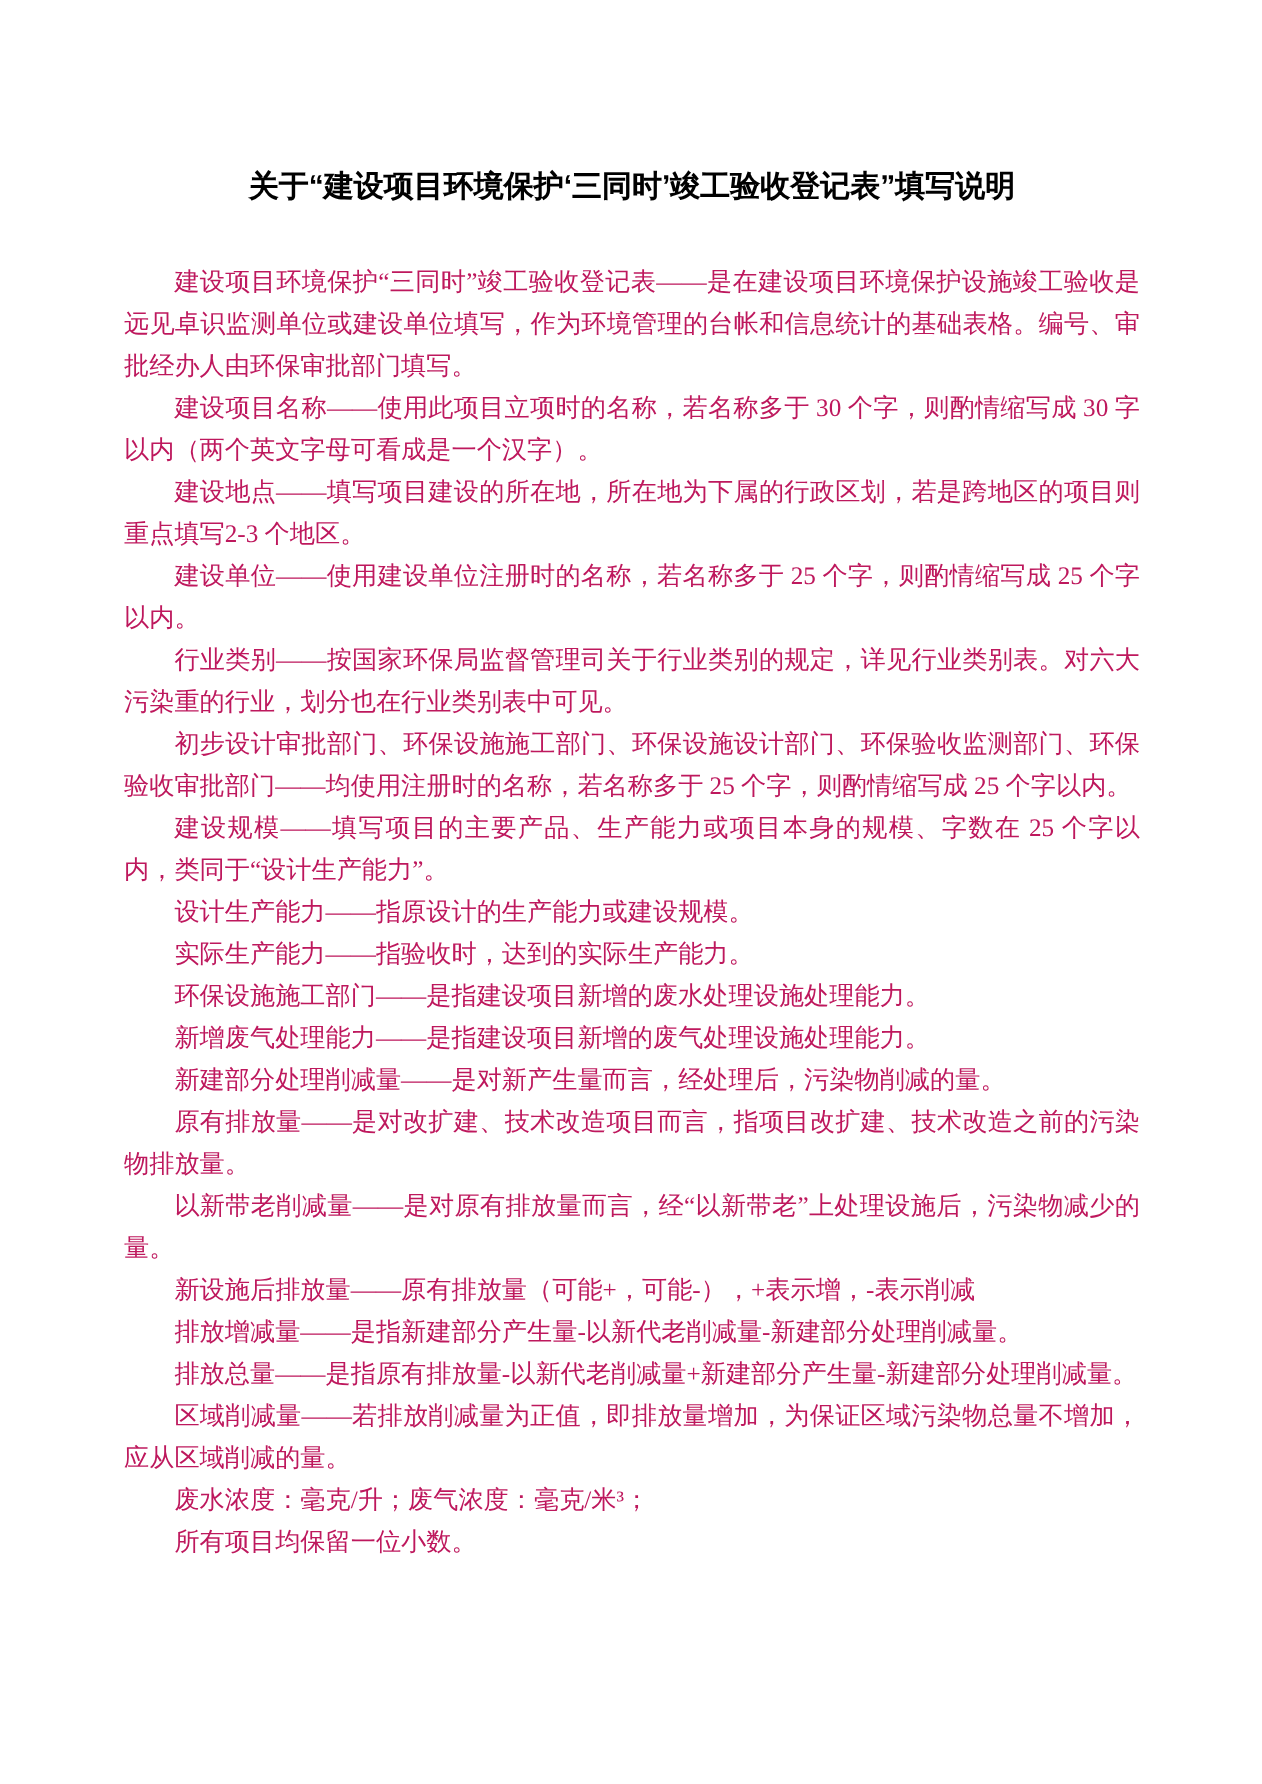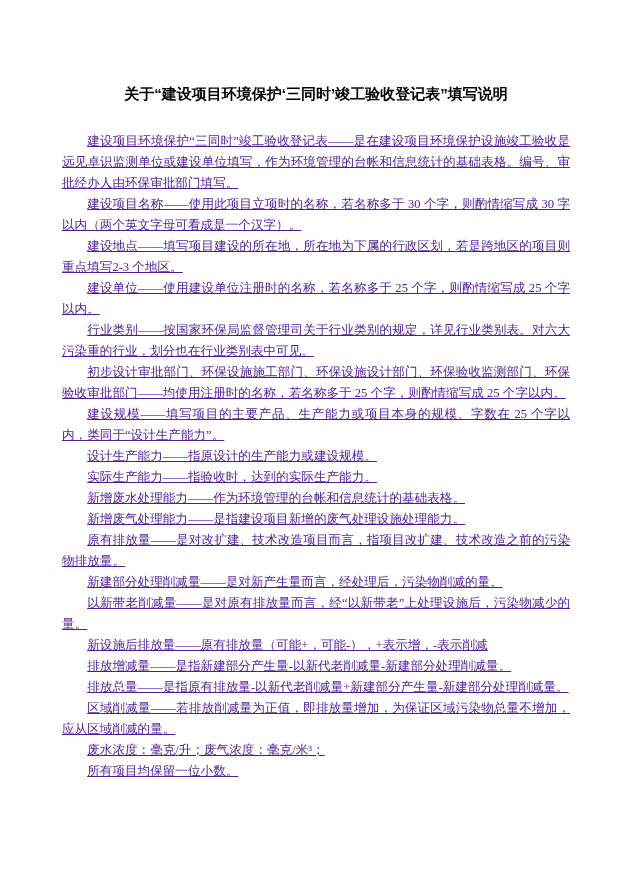--- a/index.html
+++ b/index.html
@@ -35,44 +35,43 @@
     top: 131px;
     left: 62px;
     width: 508px;
   }
   .para {
     margin: 0;
     font-size: 12.6px;
     line-height: 21px;
     text-align: justify;
     text-indent: 2em;
-    color: #4c1d95;
+    color: #be185d;
     word-break: break-all;
-    text-decoration: underline;
   }
 </style>
 </head>
 <body>
 
 <div class="page">
   <h1 class="doc-title">关于“建设项目环境保护‘三同时’竣工验收登记表”填写说明</h1>
   <div class="doc-body">
       <p class="para">建设项目环境保护“三同时”竣工验收登记表——是在建设项目环境保护设施竣工验收是远见卓识监测单位或建设单位填写，作为环境管理的台帐和信息统计的基础表格。编号、审批经办人由环保审批部门填写。</p>
       <p class="para">建设项目名称——使用此项目立项时的名称，若名称多于 30 个字，则酌情缩写成 30 字以内（两个英文字母可看成是一个汉字）。</p>
       <p class="para">建设地点——填写项目建设的所在地，所在地为下属的行政区划，若是跨地区的项目则重点填写2-3 个地区。</p>
       <p class="para">建设单位——使用建设单位注册时的名称，若名称多于 25 个字，则酌情缩写成 25 个字以内。</p>
       <p class="para">行业类别——按国家环保局监督管理司关于行业类别的规定，详见行业类别表。对六大污染重的行业，划分也在行业类别表中可见。</p>
       <p class="para">初步设计审批部门、环保设施施工部门、环保设施设计部门、环保验收监测部门、环保验收审批部门——均使用注册时的名称，若名称多于 25 个字，则酌情缩写成 25 个字以内。</p>
       <p class="para">建设规模——填写项目的主要产品、生产能力或项目本身的规模、字数在 25 个字以内，类同于“设计生产能力”。</p>
       <p class="para">设计生产能力——指原设计的生产能力或建设规模。</p>
       <p class="para">实际生产能力——指验收时，达到的实际生产能力。</p>
-      <p class="para">新增废水处理能力——作为环境管理的台帐和信息统计的基础表格。</p>
+      <p class="para">环保设施施工部门——是指建设项目新增的废水处理设施处理能力。</p>
       <p class="para">新增废气处理能力——是指建设项目新增的废气处理设施处理能力。</p>
+      <p class="para">新建部分处理削减量——是对新产生量而言，经处理后，污染物削减的量。</p>
       <p class="para">原有排放量——是对改扩建、技术改造项目而言，指项目改扩建、技术改造之前的污染物排放量。</p>
-      <p class="para">新建部分处理削减量——是对新产生量而言，经处理后，污染物削减的量。</p>
       <p class="para">以新带老削减量——是对原有排放量而言，经“以新带老”上处理设施后，污染物减少的量。</p>
       <p class="para">新设施后排放量——原有排放量（可能+，可能-），+表示增，-表示削减</p>
       <p class="para">排放增减量——是指新建部分产生量-以新代老削减量-新建部分处理削减量。</p>
       <p class="para">排放总量——是指原有排放量-以新代老削减量+新建部分产生量-新建部分处理削减量。</p>
       <p class="para">区域削减量——若排放削减量为正值，即排放量增加，为保证区域污染物总量不增加，应从区域削减的量。</p>
       <p class="para">废水浓度：毫克/升；废气浓度：毫克/米³；</p>
       <p class="para">所有项目均保留一位小数。</p>
     </div>
 </div>
 

